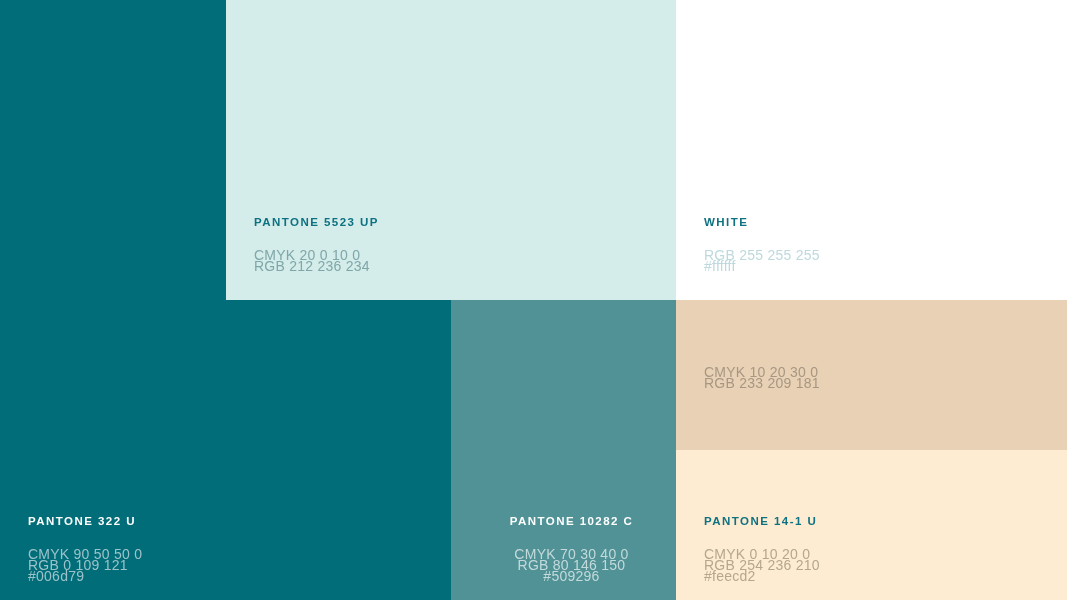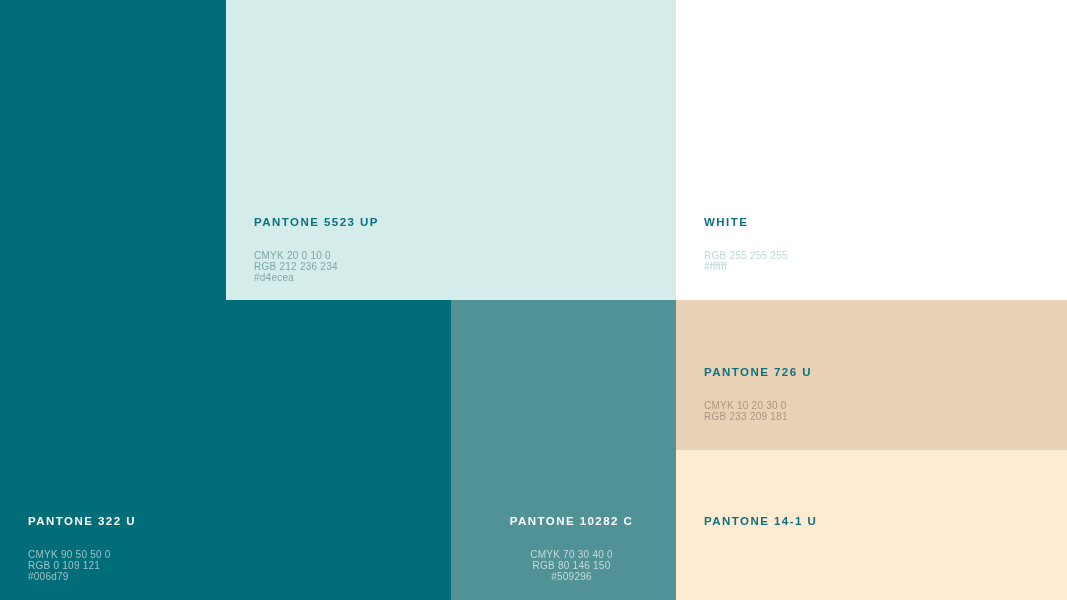--- a/index.html
+++ b/index.html
@@ -25,41 +25,40 @@
   }
   .swatch-title {
     font-size: 11.5px;
     font-weight: bold;
     letter-spacing: 1.45px;
     margin: 0 0 21px 0;
     white-space: nowrap;
     line-height: 1;
   }
   .swatch-specs {
-    font-size: 10px;
+    font-size: 14px;
     line-height: 11.4px;
     letter-spacing: 0.25px;
     white-space: nowrap;
   }
   .spec-line {
     display: block;
   }
 </style>
 </head>
 <body>
 
 <div id="palette-board" style="width: 1067px; height: 600px; background: rgb(255, 255, 255);">
 
 <div class="swatch" style="left: 226px; top: 0px; width: 450px; height: 300px; background: rgb(212, 236, 234);"></div>
     <div class="swatch-content" style="left: 254px; top: 217px; width: 410px;">
       <div class="swatch-title" style="color: rgb(12, 113, 128);">PANTONE 5523 UP</div>
       <div class="swatch-specs" style="color: rgb(127, 167, 168);">
         <span class="spec-line">CMYK 20 0 10 0</span>
         <span class="spec-line">RGB 212 236 234</span>
-        <span class="spec-line">#d4ecea</span>
       </div>
     </div>
     <div class="swatch" style="left: 676px; top: 0px; width: 391px; height: 300px; background: rgb(255, 255, 255);"></div>
     <div class="swatch-content" style="left: 704px; top: 217px; width: 351px;">
       <div class="swatch-title" style="color: rgb(12, 113, 128);">WHITE</div>
       <div class="swatch-specs" style="color: rgb(189, 217, 221);">
         <span class="spec-line">RGB 255 255 255</span>
         <span class="spec-line">#ffffff</span>
       </div>
     </div>
@@ -76,24 +75,28 @@
     <div class="swatch-content" style="left: 479px; top: 516px; width: 185px; text-align: center;">
       <div class="swatch-title" style="color: rgb(255, 255, 255);">PANTONE 10282 C</div>
       <div class="swatch-specs" style="color: rgb(195, 218, 219);">
         <span class="spec-line">CMYK 70 30 40 0</span>
         <span class="spec-line">RGB 80 146 150</span>
         <span class="spec-line">#509296</span>
       </div>
     </div>
     <div class="swatch" style="left: 676px; top: 300px; width: 391px; height: 150px; background: rgb(233, 209, 181);"></div>
     <div class="swatch-content" style="left: 704px; top: 367px; width: 351px;">
-      <div class="swatch-title" style="color: rgb(12, 113, 128);">PANTONE 726 U</div>
       <div class="swatch-specs" style="color: rgb(167, 151, 130);">
         <span class="spec-line">CMYK 10 20 30 0</span>
         <span class="spec-line">RGB 233 209 181</span>
       </div>
     </div>
     <div class="swatch" style="left: 676px; top: 450px; width: 391px; height: 150px; background: rgb(254, 236, 210);"></div>
     <div class="swatch-content" style="left: 704px; top: 516px; width: 351px;">
       <div class="swatch-title" style="color: rgb(12, 113, 128);">PANTONE 14-1 U</div>
+      <div class="swatch-specs" style="color: rgb(180, 167, 142);">
+        <span class="spec-line">CMYK 0 10 20 0</span>
+        <span class="spec-line">RGB 254 236 210</span>
+        <span class="spec-line">#feecd2</span>
+      </div>
     </div>
     <div class="swatch" style="left: 226px; top: 300px; width: 225px; height: 300px; background: rgb(0, 109, 121);"></div>
   </div>
 
 </body></html>

